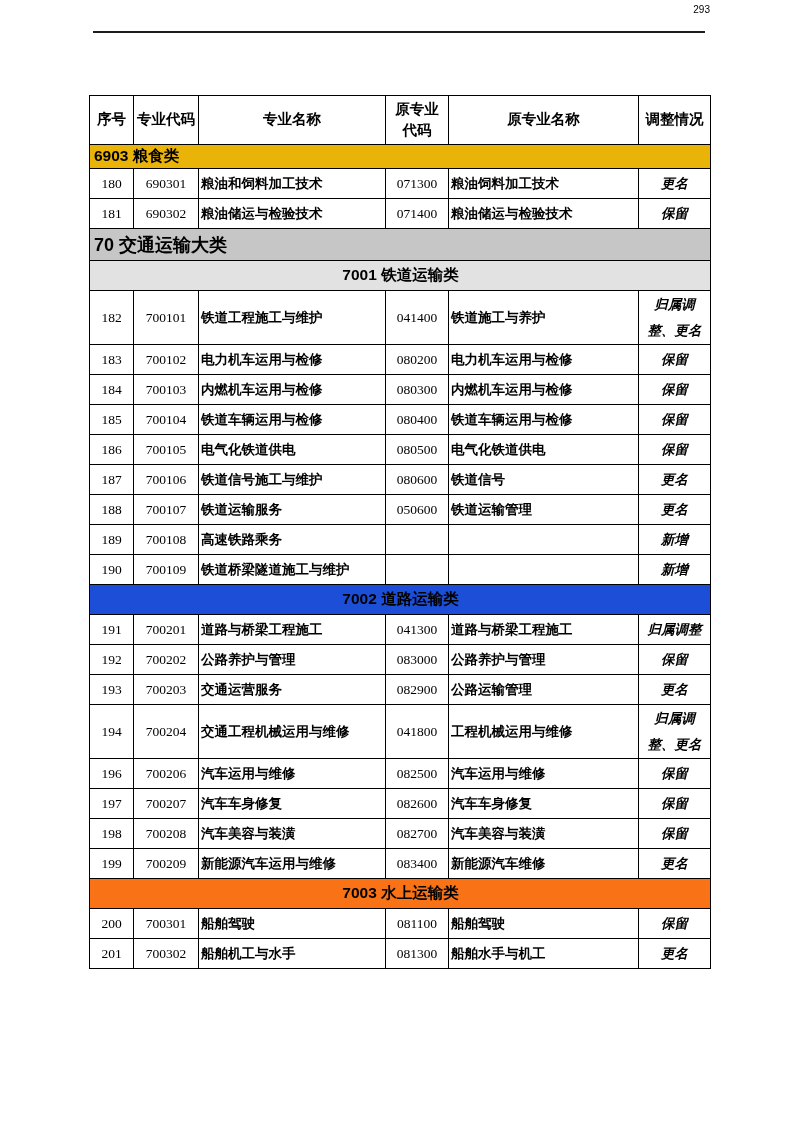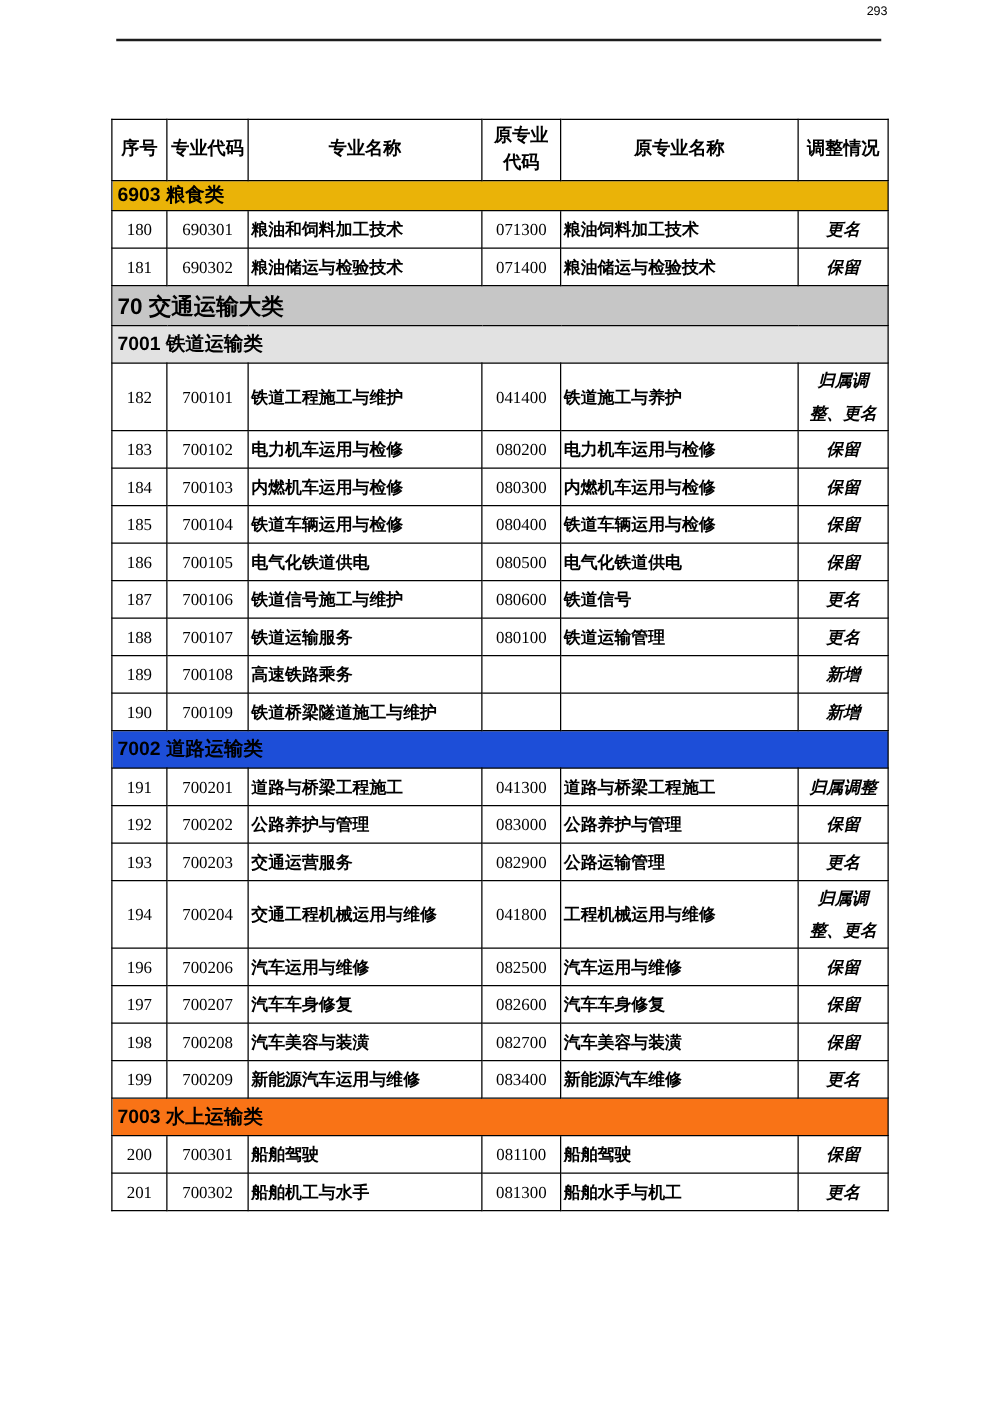--- a/index.html
+++ b/index.html
@@ -65,21 +65,21 @@
   tr.section-row td {
     font-weight: bold;
     text-align: left;
     padding-left: 4px;
   }
   tr.section-plain { height: 24px; }
   tr.section-plain td { font-size: 15.5px; background: #ffffff; }
   tr.section-top { height: 32px; }
   tr.section-top td { font-size: 18px; margin-top: 44px; }
   tr.section-sub { height: 30px; }
-  tr.section-sub td { font-size: 15.5px; }
+  tr.section-sub td { font-size: 15.5px; text-align: center; }
 </style>
 </head>
 <body>
 
 <div class="page-number">293</div>
 <div class="header-rule"></div>
 
 <table class="majors-table">
   <colgroup>
     <col style="width:44px">
@@ -171,21 +171,21 @@
         <td class="num center">700106</td>
         <td class="txt left">铁道信号施工与维护</td>
         <td class="num center">080600</td>
         <td class="txt left">铁道信号</td>
         <td class="txt center adjust">更名</td>
       </tr>
       <tr class="data-row">
         <td class="num center">188</td>
         <td class="num center">700107</td>
         <td class="txt left">铁道运输服务</td>
-        <td class="num center">080100</td>
+        <td class="num center">050600</td>
         <td class="txt left">铁道运输管理</td>
         <td class="txt center adjust">更名</td>
       </tr>
       <tr class="data-row">
         <td class="num center">189</td>
         <td class="num center">700108</td>
         <td class="txt left">高速铁路乘务</td>
         <td class="num center"></td>
         <td class="txt left"></td>
         <td class="txt center adjust">新增</td>

